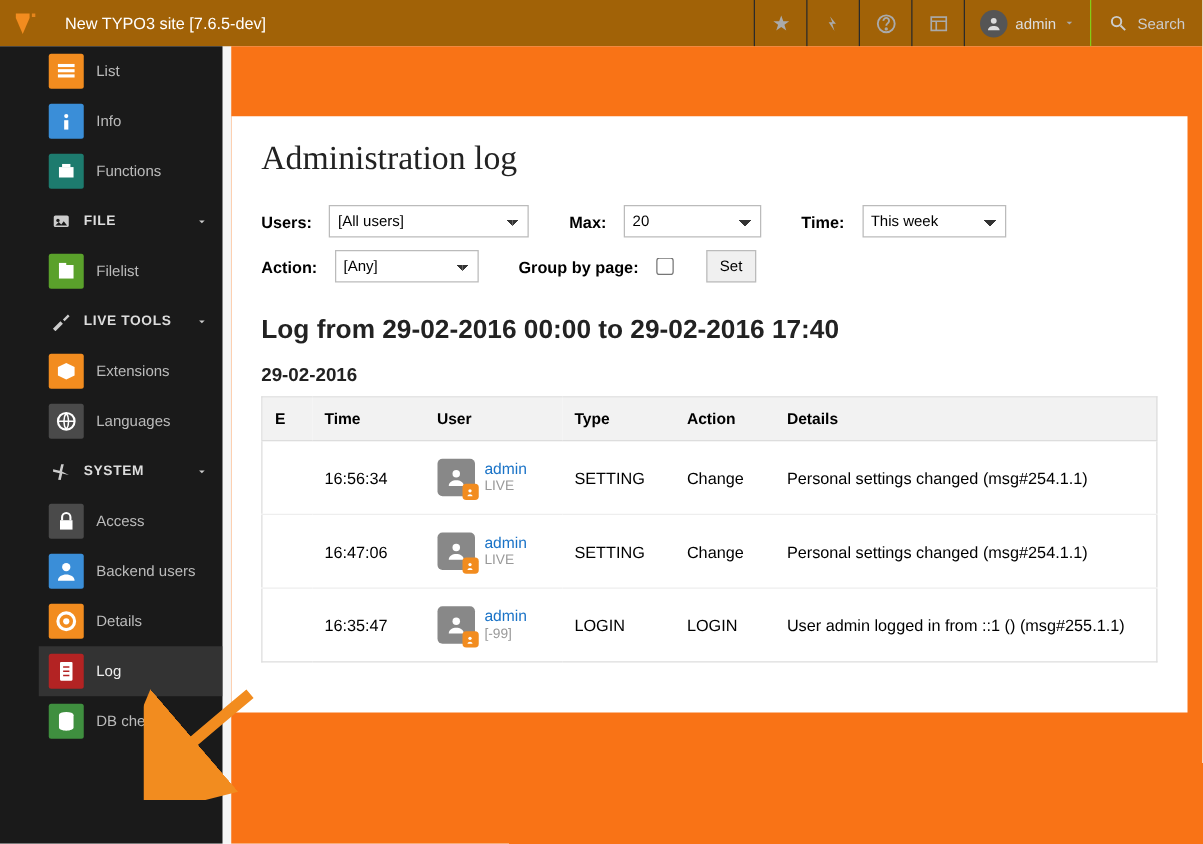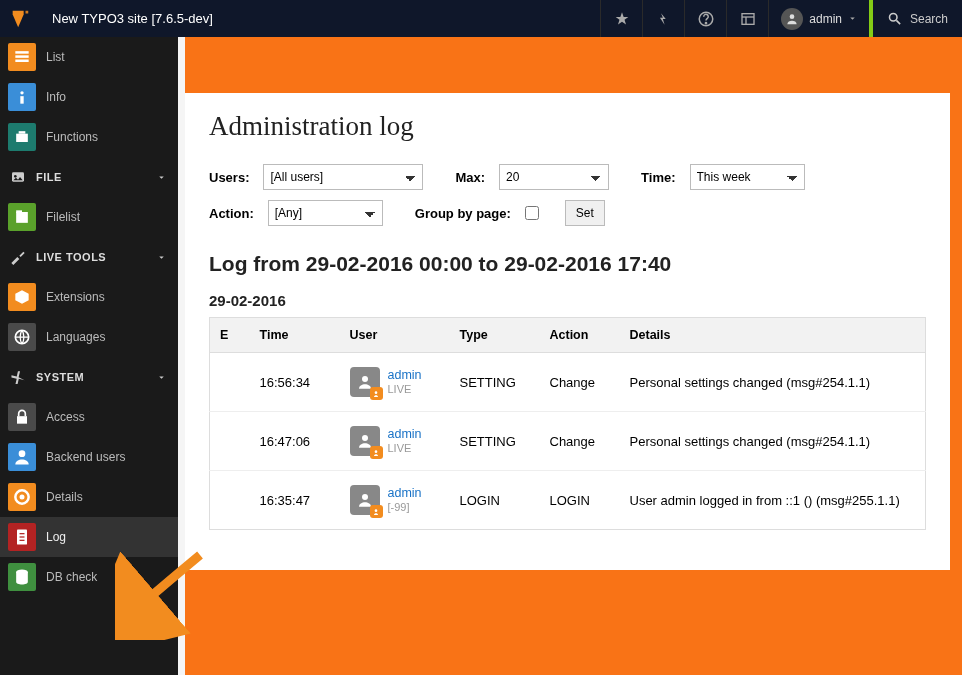--- a/index.html
+++ b/index.html
@@ -1,29 +1,29 @@
 <!DOCTYPE html>
 <html><head>
 <meta charset="utf-8">
 <style>
   * { box-sizing: border-box; margin: 0; padding: 0; }
   body { font-family: Verdana, Arial, sans-serif; font-size: 12px; background: #f5f5f5; width: 962px; height: 675px; overflow: hidden; position: relative; }
 
   
-  .topbar { height: 37px; background: #0f172a; color: #ddd; display: flex; align-items: stretch; }
+  .topbar { height: 37px; background: #a16207; color: #ddd; display: flex; align-items: stretch; }
   .topbar-logo { width: 40px; display:flex; align-items:center; justify-content:center; }
   .topbar-title { flex: 0 0 auto; display:flex; align-items:center; padding: 0 12px; color:#fff; font-size:13px; }
   .topbar-spacer { flex:1; }
   .topbar-item { width: 42px; display:flex; align-items:center; justify-content:center; color:#aaa; border-left:1px solid #2a2a2a; }
   .topbar-user { display:flex; align-items:center; gap:6px; padding:0 12px; border-left:1px solid #2a2a2a; color:#ddd; }
   .topbar-user .avatar-circle { width:22px; height:22px; border-radius:50%; background:#555; display:flex; align-items:center; justify-content:center; }
-  .topbar-search { display:flex; align-items:center; gap:8px; padding:0 14px; border-left:4px solid #84cc16; color:#ccc; }
-
-  
-  .sidebar { position:absolute; top:37px; left:0; bottom:0; width:178px; background:#1a1a1a; color:#aaa; overflow:hidden; }
+  .topbar-search { display:flex; align-items:center; gap:8px; padding:0 14px; border-left:1px solid #84cc16; color:#ccc; }
+
+  
+  .sidebar { position:absolute; top:37px; left:0; bottom:0; width:178px; background:#1a1a1a; color:#aaa; overflow:hidden;padding-left:31px; }
   .side-item { display:flex; align-items:center; height:40px; padding:0 10px 0 8px; gap:10px; cursor:pointer; }
   .side-item.active { background:#333; }
   .side-item .icon-box { width:28px; height:28px; display:flex; align-items:center; justify-content:center; border-radius:2px; flex-shrink:0; }
   .side-item .lbl { font-size:12px; color:#bbb; }
   .side-item.active .lbl { color:#eee; }
   .side-group { display:flex; align-items:center; height:40px; padding:0 10px 0 10px; gap:10px; color:#ddd; font-weight:bold; font-size:11px; letter-spacing:0.5px; position:relative; }
   .side-group .caret { position:absolute; right:12px; }
 
   
   .content-shell { position:absolute; top:37px; left:185px; right:0; bottom:0; background:#f97316; overflow:auto; }

